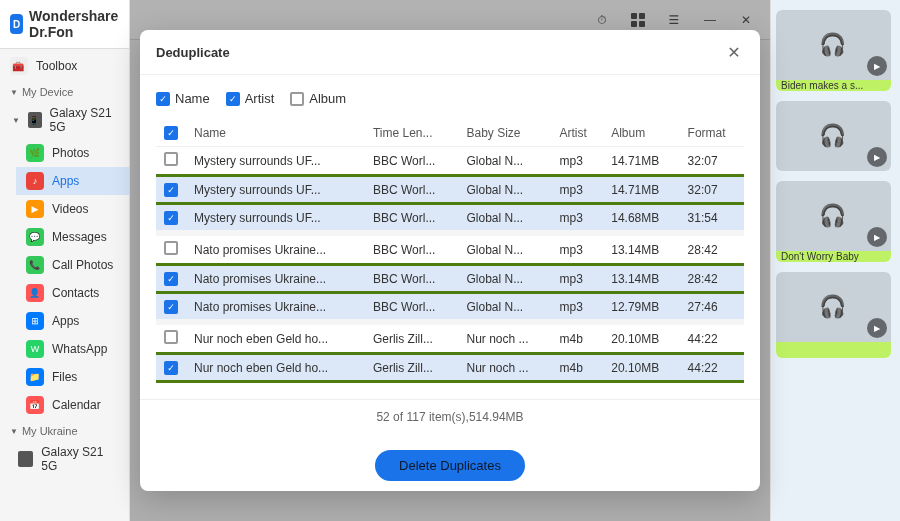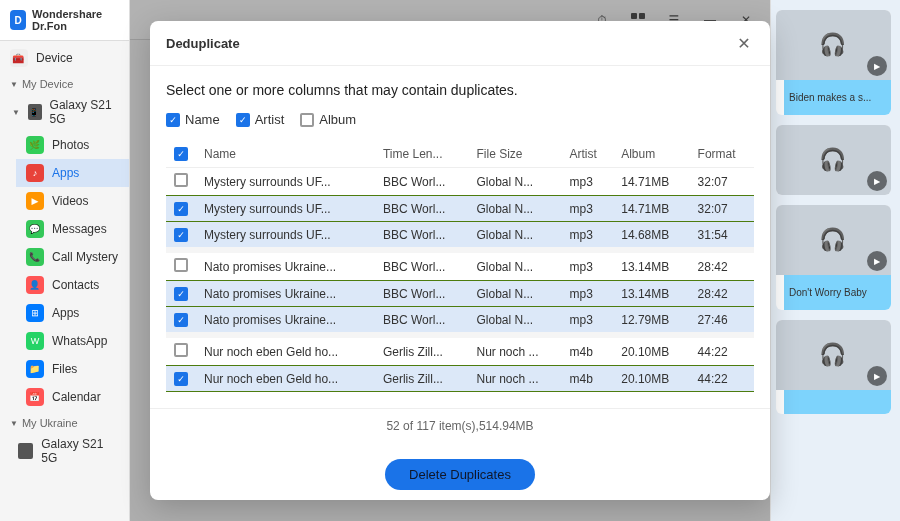--- a/index.html
+++ b/index.html
@@ -1,21 +1,21 @@
 <!DOCTYPE html>
 <html><head>
   <meta charset="utf-8">
   <style>
     * { margin: 0; padding: 0; box-sizing: border-box; }
     body { font-family: -apple-system, BlinkMacSystemFont, 'Segoe UI', sans-serif; font-size: 12px; background: #e8e8e8; width: 900px; height: 521px; overflow: hidden; display: flex; }
 
     
     .sidebar { width: 130px; background: #f5f5f5; border-right: 1px solid #ddd; display: flex; flex-direction: column; height: 521px; overflow: hidden; }
     .sidebar-header { display: flex; align-items: center; gap: 6px; padding: 8px 10px; background: #fff; border-bottom: 1px solid #ddd; }
-    .sidebar-header-title { font-size: 11px; font-weight: 600; color: #333; }
+    .sidebar-header-title { font-size: 14px; font-weight: 600; color: #333; }
     .sidebar-section-title { font-size: 11px; color: #666; padding: 6px 10px 3px; font-weight: 500; display: flex; align-items: center; gap: 4px; }
     .sidebar-item { display: flex; align-items: center; gap: 8px; padding: 5px 10px; cursor: pointer; color: #333; font-size: 12px; }
     .sidebar-item.active { background: #d6e4f7; color: #1a73e8; }
     .sidebar-item .item-icon { width: 18px; height: 18px; border-radius: 4px; display: flex; align-items: center; justify-content: center; font-size: 10px; flex-shrink: 0; }
     .chevron { font-size: 8px; color: #666; }
     .sub-items { padding-left: 8px; }
 
     
     .main { flex: 1; display: flex; flex-direction: column; background: #f9f9f9; position: relative; }
 
@@ -23,46 +23,46 @@
     .topbar { height: 40px; background: #fff; border-bottom: 1px solid #ddd; display: flex; align-items: center; justify-content: flex-end; padding: 0 10px; gap: 8px; }
     .topbar-icon { width: 28px; height: 28px; display: flex; align-items: center; justify-content: center; cursor: pointer; border-radius: 4px; color: #555; }
 
     
     .right-panel { width: 130px; background: #e8f0f8; border-left: 1px solid #ddd; display: flex; flex-direction: column; gap: 10px; padding: 10px 5px; overflow-y: auto; }
     .media-card { background: #fff; border-radius: 6px; overflow: hidden; width: 115px; flex-shrink: 0; }
     .media-thumb { width: 115px; height: 70px; background: #c5d8e8; display: flex; align-items: center; justify-content: center; position: relative; }
     .media-thumb.gray { background: #c8d0d8; }
     .media-thumb .headphone { font-size: 22px; color: #8aaccc; }
     .media-thumb .play-btn { position: absolute; bottom: 4px; right: 4px; width: 20px; height: 20px; background: rgba(0,0,0,0.5); border-radius: 50%; display: flex; align-items: center; justify-content: center; color: #fff; font-size: 8px; }
-    .media-label { font-size: 10px; padding: 12px 5px; color: #333; background: #7dd3fc; white-space: nowrap; overflow: hidden; text-overflow: ellipsis; margin-left: 8px; }
+    .media-label { font-size: 10px; padding: 0 5px; color: #333; background: #bef264; white-space: nowrap; overflow: hidden; text-overflow: ellipsis; }
 
     
     .scrollbar-track { width: 8px; background: #ddd; position: absolute; right: 130px; top: 40px; bottom: 50px; }
     .scrollbar-thumb { width: 8px; height: 40px; background: #888; border-radius: 4px; position: absolute; top: 10px; }
 
     
-    .dialog-overlay { position: absolute; top: 0; left: 0; right: 0; bottom: 0; background: rgba(0,0,0,0.3); display: flex; align-items: center; justify-content: flex-end; z-index: 100; }
+    .dialog-overlay { position: absolute; top: 0; left: 0; right: 0; bottom: 0; background: rgba(0,0,0,0.3); display: flex; align-items: center; justify-content: center; z-index: 100; }
     .dialog { background: #fff; border-radius: 8px; width: 620px; max-height: 480px; display: flex; flex-direction: column; box-shadow: 0 8px 30px rgba(0,0,0,0.2); }
     .dialog-header { display: flex; align-items: center; justify-content: space-between; padding: 12px 16px; border-bottom: 1px solid #eee; }
     .dialog-title { font-size: 13px; font-weight: 600; color: #333; }
     .dialog-close { width: 20px; height: 20px; display: flex; align-items: center; justify-content: center; cursor: pointer; color: #666; font-size: 16px; }
     .dialog-body { padding: 16px; flex: 1; overflow: auto; }
     .dialog-instruction { font-size: 14px; font-weight: 500; color: #222; margin-bottom: 14px; }
     .checkbox-group { display: flex; align-items: center; gap: 16px; margin-bottom: 14px; }
     .checkbox-item { display: flex; align-items: center; gap: 5px; cursor: pointer; }
     .cb { width: 14px; height: 14px; border: 2px solid #999; border-radius: 2px; display: flex; align-items: center; justify-content: center; background: #fff; }
     .cb.checked { background: #1a73e8; border-color: #1a73e8; }
     .cb.checked::after { content: '✓'; color: #fff; font-size: 9px; }
     .cb-label { font-size: 13px; color: #333; }
 
     
     .table-wrapper { flex: 1; overflow-y: auto; }
     table { width: 100%; border-collapse: collapse; font-size: 12px; }
     thead th { background: #fff; padding: 6px 8px; text-align: left; color: #555; font-weight: 500; border-bottom: 1px solid #eee; position: sticky; top: 0; }
-    tbody tr { border-bottom: 1px solid #4d7c0f; }
+    tbody tr { border-bottom: 3px solid #4d7c0f; }
     tbody tr.highlighted { background: #dce8f8; }
     tbody tr.group-sep td { border-top: 6px solid #f5f5f5; }
     tbody td { padding: 5px 8px; color: #333; }
     .th-cb { width: 24px; }
     .row-cb { width: 14px; height: 14px; border: 2px solid #999; border-radius: 2px; display: inline-block; }
     .row-cb.checked { background: #1a73e8; border-color: #1a73e8; display: inline-flex; align-items: center; justify-content: center; }
     .row-cb.checked::after { content: '✓'; color: #fff; font-size: 9px; }
 
     .dialog-footer { padding: 10px 16px; border-top: 1px solid #eee; display: flex; flex-direction: column; align-items: center; gap: 26px; }
     .footer-info { font-size: 12px; color: #666; }
@@ -84,21 +84,21 @@
 <body>
 
 <div class="sidebar">
   <div class="sidebar-header">
     <div style="width:20px;height:20px;background:#1a73e8;border-radius:4px;display:flex;align-items:center;justify-content:center;color:#fff;font-size:10px;font-weight:bold;">D</div>
     <span class="sidebar-header-title">Wondershare Dr.Fon</span>
   </div>
 
   <div class="sidebar-item" style="padding-top:8px;">
     <div class="item-icon" style="background:#eee;">🧰</div>
-    <span>Device</span>
+    <span>Toolbox</span>
   </div>
 
   <div class="sidebar-section-title">
     <span class="chevron">▼</span>
     <span>My Device</span>
   </div>
 
   <div class="sub-items">
     <div class="sidebar-item" style="padding-left:4px;">
       <span class="chevron">▼</span>
@@ -117,21 +117,21 @@
       <div class="sidebar-item">
         <div class="item-icon ic-videos" style="color:#fff;font-size:9px;">▶</div>
         <span>Videos</span>
       </div>
       <div class="sidebar-item">
         <div class="item-icon ic-messages" style="color:#fff;font-size:9px;">💬</div>
         <span>Messages</span>
       </div>
       <div class="sidebar-item">
         <div class="item-icon ic-callhistory" style="color:#fff;font-size:9px;">📞</div>
-        <span>Call Mystery</span>
+        <span>Call Photos</span>
       </div>
       <div class="sidebar-item">
         <div class="item-icon ic-contacts" style="color:#fff;font-size:9px;">👤</div>
         <span>Contacts</span>
       </div>
       <div class="sidebar-item">
         <div class="item-icon ic-apps" style="color:#fff;font-size:9px;">⊞</div>
         <span>Apps</span>
       </div>
       <div class="sidebar-item">
@@ -182,21 +182,20 @@
     <div class="scrollbar-thumb"></div>
   </div>
 
   <div class="dialog-overlay">
     <div class="dialog">
       <div class="dialog-header">
         <span class="dialog-title">Deduplicate</span>
         <div class="dialog-close">✕</div>
       </div>
       <div class="dialog-body">
-        <div class="dialog-instruction">Select one or more columns that may contain duplicates.</div>
         <div class="checkbox-group">
           <div class="checkbox-item">
             <div class="cb checked"></div>
             <span class="cb-label">Name</span>
           </div>
           <div class="checkbox-item">
             <div class="cb checked"></div>
             <span class="cb-label">Artist</span>
           </div>
           <div class="checkbox-item">
@@ -207,21 +206,21 @@
 
         <div class="table-wrapper">
           <table>
             <thead>
               <tr>
                 <th class="th-cb">
                   <div class="cb checked"></div>
                 </th>
                 <th>Name</th>
                 <th>Time Len...</th>
-                <th>File Size</th>
+                <th>Baby Size</th>
                 <th>Artist</th>
                 <th>Album</th>
                 <th>Format</th>
               </tr>
             </thead>
             <tbody id="table-body">
             <tr>
     <td><span class="row-cb"></span></td>
     <td>Mystery surrounds UF...</td>
     <td>BBC Worl...</td>

